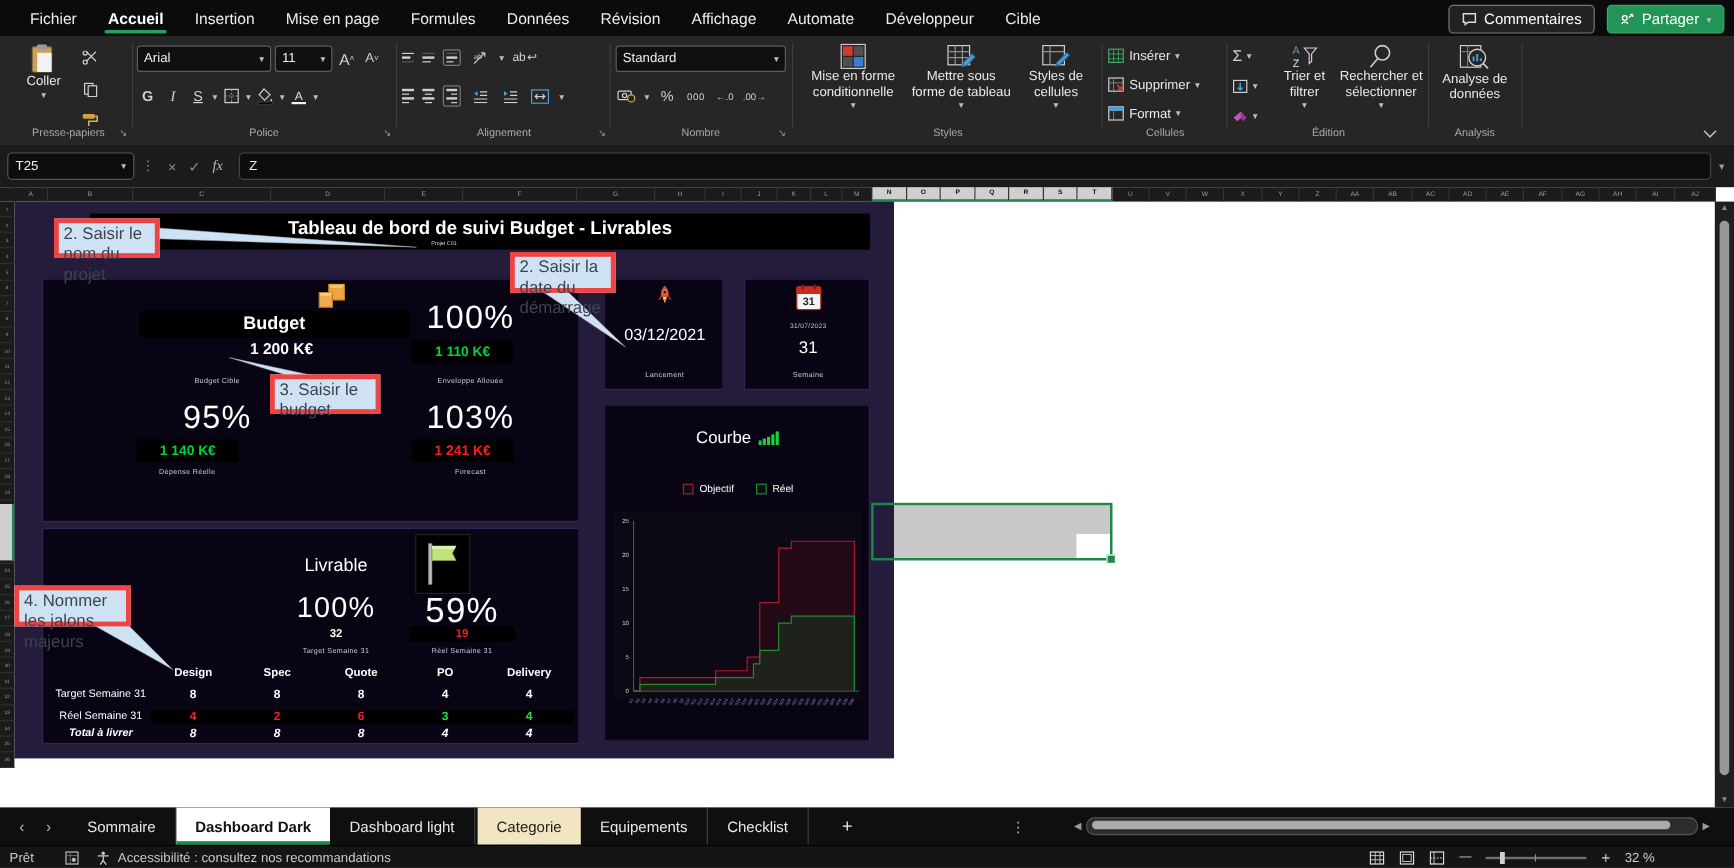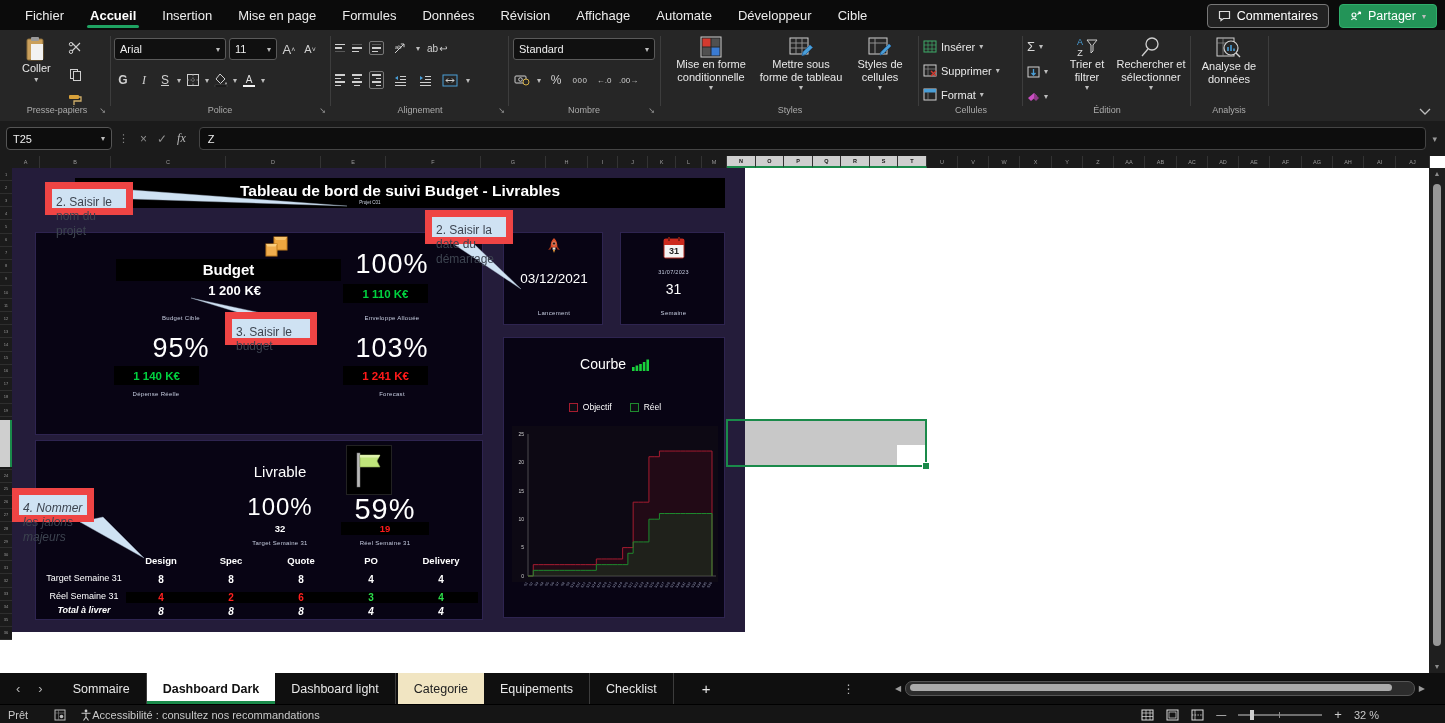--- a/index.html
+++ b/index.html
@@ -63,21 +63,21 @@
   .abs{position:absolute;}
   .blackbar{background:#000;}
   .pct{font-size:27px;font-weight:400;color:#fff;text-align:center;letter-spacing:1px;}
   .val{font-size:13px;font-weight:bold;color:#fff;text-align:right;}
   .valbar{background:#000;font-size:11.5px;font-weight:bold;text-align:center;display:flex;align-items:center;justify-content:center;}
   .green{color:#00d23f;} .red{color:#ff1a1a;}
   .tlab{font-size:6px;color:#c6cde0;text-align:center;letter-spacing:.3px;}
   #dash-titlebar{left:63px;top:10px;width:650px;height:30px;background:#000;}
   #dash-title{position:absolute;left:0;right:0;top:4px;text-align:center;font-size:15.5px;font-weight:600;color:#fff;}
   #dash-subtitle{position:absolute;left:0;right:60px;top:22px;text-align:center;font-size:4.5px;color:#cfd6e6;}
-  .callout{position:absolute;background:#cfe2f3;border:7px solid #ef4444;color:#3d4450;font-size:12px;line-height:1.2;padding:6px 4px;box-sizing:border-box;z-index:9;}
+  .callout{position:absolute;background:#cfe2f3;border:4px solid #ef4444;color:#3d4450;font-size:14px;line-height:1.2;padding:0 4px;box-sizing:border-box;z-index:9;}
   #tails{position:absolute;left:0;top:0;width:733px;height:464px;z-index:8;pointer-events:none;}
   
   .lt-row{display:flex;align-items:center;}
   .lt-lab{width:84px;font-size:9px;color:#fff;text-align:center;line-height:1.1;}
   .lt-vals{flex:1;display:flex;}
   .lt-c{width:70px;text-align:center;font-size:10px;font-weight:bold;color:#fff;}
   .lt-head .lt-c{font-size:9.5px;}
   .lt-dark .lt-vals{background:#000;}
   .lt-total .lt-lab,.lt-total .lt-c{font-style:italic;font-weight:bold;}
   
@@ -733,21 +733,21 @@
 
       <svg id="tails">
         <polygon points="120,22 120,31 335,38" fill="#cfe2f3" stroke="#9aa9bb" stroke-width="0.4"></polygon>
         <polygon points="440,75 461,75 509,121" fill="#cfe2f3" stroke="#9aa9bb" stroke-width="0.4"></polygon>
         <polygon points="228,145 249,145 179,130" fill="#cfe2f3" stroke="#9aa9bb" stroke-width="0.4"></polygon>
         <polygon points="68,354 91,349 132,390" fill="#cfe2f3" stroke="#9aa9bb" stroke-width="0.4"></polygon>
       </svg>
       <div class="callout" style="left:33px;top:14px;width:88px;height:33px;">2. Saisir le nom du projet</div>
       <div class="callout" style="left:413px;top:42px;width:88px;height:34px;">2. Saisir la date du démarrage</div>
       <div class="callout" style="left:213px;top:144px;width:92px;height:33px;">3. Saisir le budget</div>
-      <div class="callout" style="left:0px;top:320px;width:82px;height:34px;font-style:italic;">4. Nommer les jalons majeurs</div>
+      <div class="callout" style="left:0px;top:320px;width:97px;height:34px;">4. Nommer les jalons majeurs</div>
     </div>
 
     <div id="sel-active"></div>
     <div id="sel-border"></div>
     <div id="sel-handle"></div>
 
     <div id="vscroll">
       <div class="arr" style="top:0;">▲</div>
       <div id="vthumb"></div>
       <div class="arr" style="bottom:0;">▼</div>
@@ -782,21 +782,21 @@
     <span style="margin-left:8px;">Prêt</span>
     <svg style="margin-left:26px;" width="12" height="12" viewBox="0 0 12 12">
         <rect x="1" y="1" width="10" height="10" fill="none" stroke="#bbb"></rect>
         <path d="M1 4h10M4.5 1v10" stroke="#888" stroke-width=".6"></path>
         <circle cx="7.5" cy="7.5" r="1.8" fill="#bbb"></circle>
       </svg>
     <svg style="margin-left:14px;" width="12" height="12" viewBox="0 0 12 12">
         <circle cx="6" cy="2" r="1.4" fill="#ccc"></circle>
         <path d="M1.5 4.2h9M6 4v4M6 8l-2.5 3.5M6 8l2.5 3.5" stroke="#ccc" stroke-width="1.1" fill="none"></path>
       </svg>
-    <span style="">Accessibilité : consultez nos recommandations</span>
+    <span style="margin-left:6px;">Accessibilité : consultez nos recommandations</span>
     <div id="sb-right">
       <svg width="13" height="12" viewBox="0 0 13 12">
           <rect x="1" y="1" width="11" height="10" fill="none" stroke="#ddd"></rect>
           <path d="M1 4h11M1 7.5h11M5 1v10M9 1v10" stroke="#ddd" stroke-width=".7"></path>
         </svg>
       <svg width="13" height="12" viewBox="0 0 13 12">
           <rect x="1" y="1" width="11" height="10" fill="none" stroke="#ddd"></rect>
           <rect x="3" y="3" width="7" height="6" fill="none" stroke="#ddd" stroke-width=".7"></rect>
         </svg>
       <svg width="13" height="12" viewBox="0 0 13 12">

